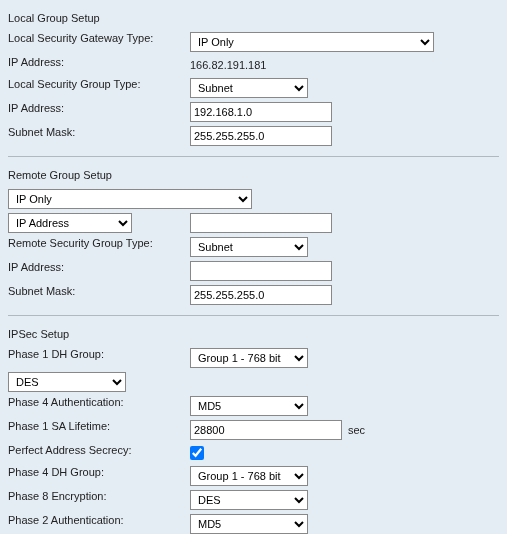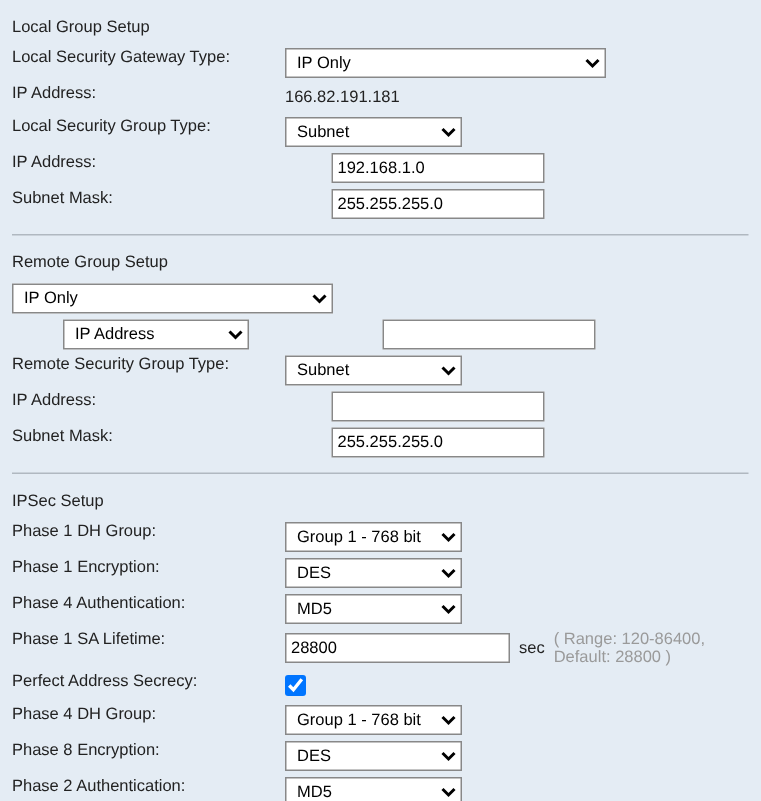--- a/index.html
+++ b/index.html
@@ -33,24 +33,24 @@
     gap: 6px;
   }
   select, input[type="text"] {
     font-family: Arial, Helvetica, sans-serif;
     font-size: 11px;
     height: 20px;
     padding: 1px 3px;
     border: 1px solid #888;
     background: #fff;
   }
-  .sel-wide { width: 214px; }
+  .sel-wide { width: 244px; }
   .sel-med { width: 118px; }
-  .sel-small { width: 124px; margin-left: 34px; }
-  .inp-med { width: 142px; margin-left: 31px; }
+  .sel-small { width: 124px; }
+  .inp-med { width: 142px; }
   .inp-wide { width: 152px; }
   input[type="checkbox"] {
     width: 14px;
     height: 14px;
     margin: 0;
   }
   hr.divider {
     border: none;
     border-top: 1px solid #b0b8c0;
     margin: 8px 0;
@@ -157,21 +157,20 @@
 <div class="row">
   <div class="label">Phase 1 DH Group:</div>
   <div class="control">
     <select class="sel-med">
       <option>Group 1 - 768 bit</option>
     </select>
   </div>
 </div>
 
 <div class="row">
-  <div class="label">Phase 1 Encryption:</div>
   <div class="control">
     <select class="sel-med">
       <option>DES</option>
     </select>
   </div>
 </div>
 
 <div class="row">
   <div class="label">Phase 4 Authentication:</div>
   <div class="control">
@@ -179,21 +178,20 @@
       <option>MD5</option>
     </select>
   </div>
 </div>
 
 <div class="row">
   <div class="label">Phase 1 SA Lifetime:</div>
   <div class="control">
     <input type="text" class="inp-wide" value="28800" style="">
     <span>sec</span>
-    <span class="hint">( Range: 120-86400, Default: 28800 )</span>
   </div>
 </div>
 
 <div class="row">
   <div class="label">Perfect Address Secrecy:</div>
   <div class="control">
     <input type="checkbox" checked="" style="">
   </div>
 </div>
 

